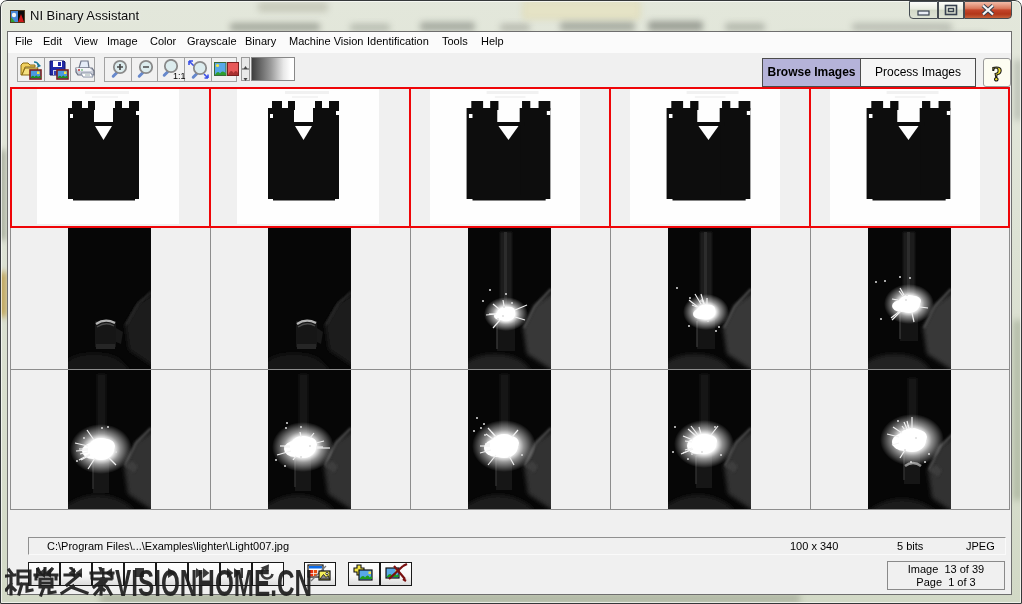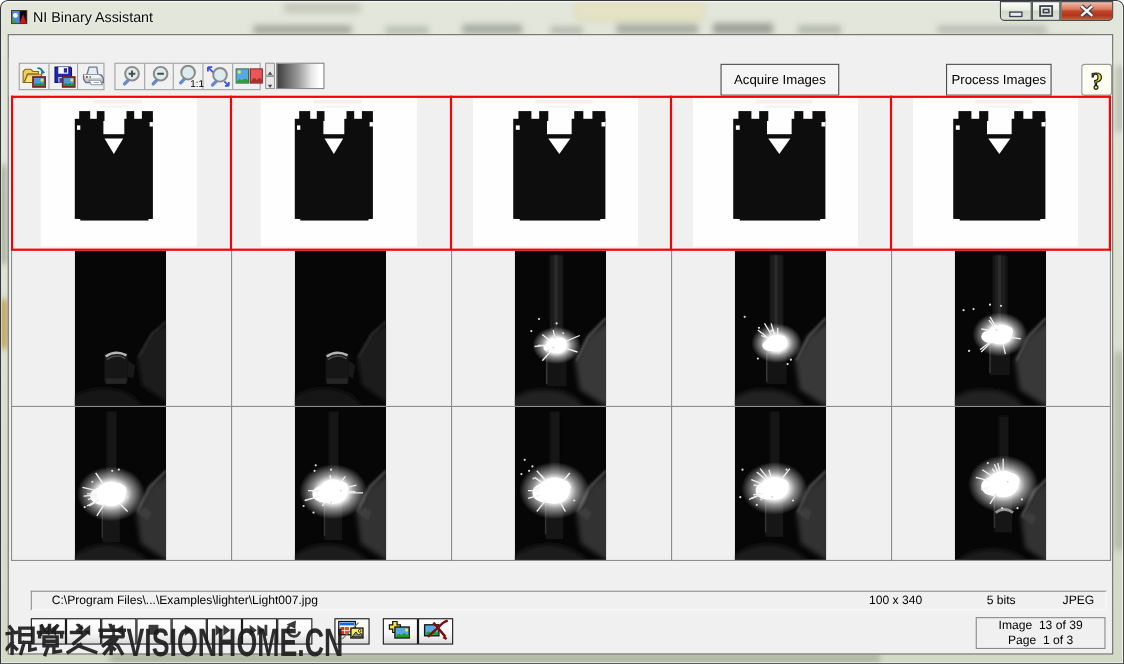--- a/index.html
+++ b/index.html
@@ -103,20 +103,33 @@
     <div class="wbtn" style="left:55px;width:48px;border-radius:0 0 4px 0;
       background:linear-gradient(180deg,#f2bca8 0%,#d97a5e 40%,#c4452a 50%,#b23619 75%,#c4603a 100%);">
       <svg width="46" height="16" viewBox="0 0 46 16">
         <path d="M18 3.5 L28 12.5 M28 3.5 L18 12.5" stroke="#37414f" stroke-width="4.2" fill="none"></path>
         <path d="M18 3.5 L28 12.5 M28 3.5 L18 12.5" stroke="#f4f6f8" stroke-width="2.2" fill="none"></path>
       </svg>
     </div>
   </div>
 
   <div id="client"></div>
+  <div id="menubar">
+    <span class="mi" style="left:7px;">File</span>
+    <span class="mi" style="left:35px;">Edit</span>
+    <span class="mi" style="left:66px;">View</span>
+    <span class="mi" style="left:99px;">Image</span>
+    <span class="mi" style="left:142px;">Color</span>
+    <span class="mi" style="left:179px;">Grayscale</span>
+    <span class="mi" style="left:237px;">Binary</span>
+    <span class="mi" style="left:281px;">Machine Vision</span>
+    <span class="mi" style="left:359px;">Identification</span>
+    <span class="mi" style="left:434px;">Tools</span>
+    <span class="mi" style="left:473px;">Help</span>
+  </div>
   <div id="toolbar">
     <div class="tgroup" style="left:9px;width:78px;">
       <div class="tsep" style="left:26px;"></div>
       <div class="tsep" style="left:52px;"></div>
       <div class="abs" style="left:2px;top:1px;">
         <svg width="22" height="21" viewBox="0 0 22 21">
           <path d="M14 3 q4 0 4 3" stroke="#1a7a9a" stroke-width="1.6" fill="none"></path>
           <polygon points="18,4 21,7 17,9" fill="#1a7a9a"></polygon>
           <path d="M1 16 L1 6 L3 4 L8 4 L10 6 L15 6 L15 8 L5 8 L2 16 Z" fill="#f0d060" stroke="#8a6a10" stroke-width="1"></path>
           <path d="M2 16 L5 9 L18 9 L15 16 Z" fill="#f5e080" stroke="#8a6a10" stroke-width="1"></path>
@@ -204,22 +217,22 @@
           </svg>
       </div>
       <div class="abs" style="left:0;top:12px;width:9px;height:12px;border:1px solid #9a9a9a;background:#e8e8e8;box-sizing:border-box;">
         <svg width="7" height="10">
             <polygon points="1.5,4 5.5,4 3.5,7" fill="#444"></polygon>
           </svg>
       </div>
     </div>
     <div class="abs" style="left:243px;top:4px;width:44px;height:24px;border:1px solid #888;box-sizing:border-box;
       background:linear-gradient(90deg,#3e3e3e 0%,#9a9a9a 45%,#e8e8e8 75%,#ffffff 92%);"></div>
-    <div class="tbtn" style="left:647px;width:108px;height:29px;line-height:27px;">Acquire Images</div>
-    <div class="tbtn" style="left:852px;width:96px;height:29px;line-height:27px;">Process Images</div>
+    <div class="tbtn" style="left:754px;width:99px;height:29px;line-height:27px;background:#b5b3d9;font-weight:bold;">Browse Images</div>
+    <div class="tbtn" style="left:852px;width:116px;height:29px;line-height:27px;">Process Images</div>
     <div class="abs" style="left:975px;top:5px;width:28px;height:29px;border:1px solid #9a9a9a;border-radius:3px;
       background:#fdfdf2;box-sizing:border-box;text-align:center;">
       <svg width="20" height="26" viewBox="0 0 20 26" style="margin-top:1px;">
         <text x="10" y="21" text-anchor="middle" font-size="22" font-weight="bold" font-family="Liberation Serif" fill="#f0e332" stroke="#1a1a1a" stroke-width="1.1">?</text>
       </svg>
     </div>
   </div>
   <div id="grid">
     <svg width="0" height="0" style="position:absolute;">
       <defs>

